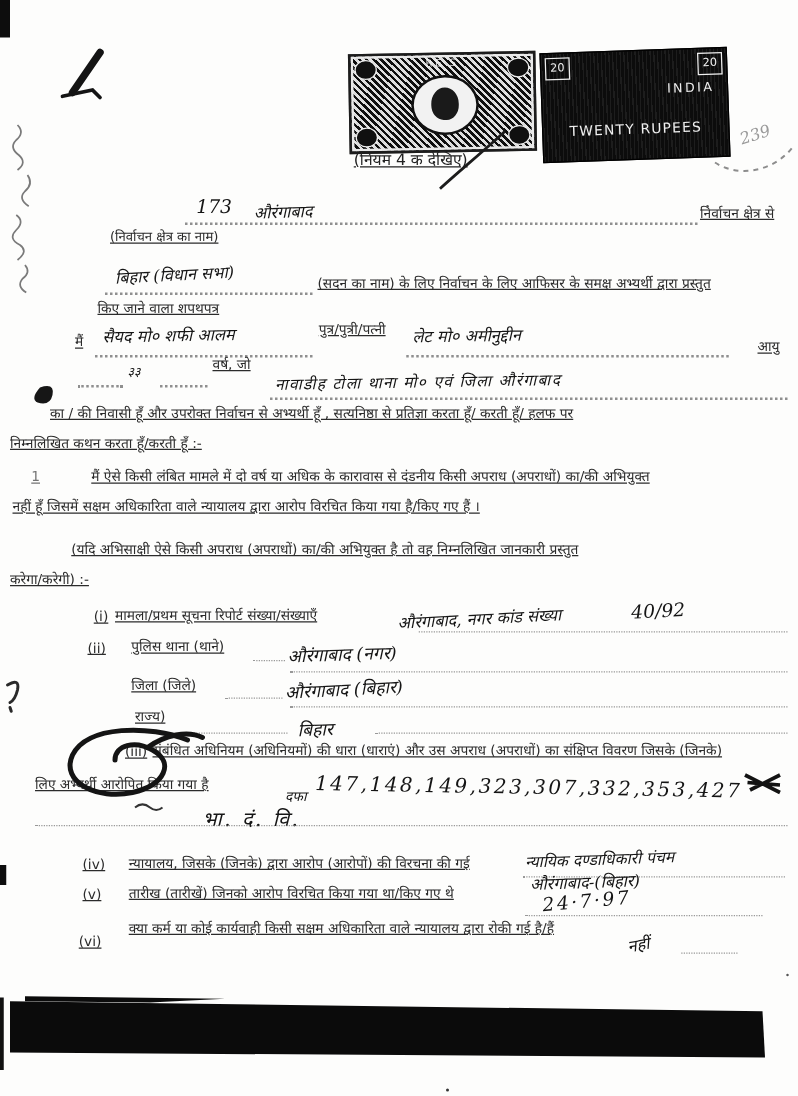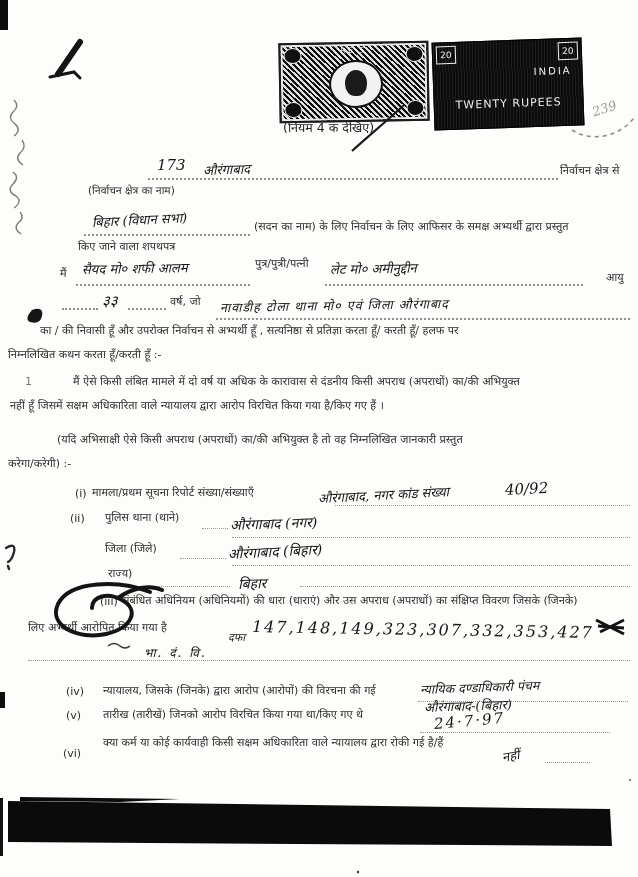--- a/index.html
+++ b/index.html
@@ -4,21 +4,21 @@
 <style>
   html,body{margin:0;padding:0;}
   body{
     width:638px;height:877px;position:relative;overflow:hidden;
     background:#fdfdfc;
     font-family:"DejaVu Sans",sans-serif;
   }
   .abs{position:absolute;}
   .printed{
     position:absolute;white-space:nowrap;color:#2b2b2b;
-    font-family:"DejaVu Sans",sans-serif;font-size:11px;line-height:1.15;
+    font-family:"DejaVu Sans",sans-serif;font-size:11px;line-height:1.15;text-decoration:underline;
   }
   .hw{
     position:absolute;white-space:nowrap;color:#151515;
     font-family:"DejaVu Serif",serif;font-style:italic;font-size:13px;
     transform-origin:left center;
   }
   .dots{position:absolute;height:0;border-bottom:2px dotted #6b6b6b;opacity:.75;}
   .dots.fine{border-bottom:1px dotted #777;}
   .stamp-left{
     position:absolute;left:279px;top:42px;width:146px;height:76px;
@@ -113,23 +113,23 @@
 
 <div class="printed" style="left:60px;top:268px;">मैं</div>
 <div class="dots" style="left:76px;top:284px;width:174px;"></div>
 <div class="hw" style="left:82px;top:260px;transform:rotate(-1deg);">सैयद मो० शफी आलम</div>
 <div class="printed" style="left:255px;top:258px;">पुत्र/पुत्री/पत्नी</div>
 <div class="dots" style="left:325px;top:284px;width:258px;"></div>
 <div class="hw" style="left:330px;top:260px;transform:rotate(-1deg);">लेट मो० अमीनुद्दीन</div>
 <div class="printed" style="left:606px;top:272px;">आयु</div>
 
 <div class="dots" style="left:62px;top:308px;width:36px;"></div>
-<div class="hw" style="left:102px;top:290px;font-size:15px;">३३</div>
+<div class="hw" style="left:102px;top:290px;font-size:10px;">३३</div>
 <div class="dots" style="left:128px;top:308px;width:38px;"></div>
-<div class="printed" style="left:170px;top:296px;">वर्ष, जो</div>
+<div class="printed" style="left:170px;top:286px;">वर्ष, जो</div>
 <div class="dots" style="left:216px;top:318px;width:414px;"></div>
 <div class="hw" style="left:220px;top:299px;font-size:12.5px;letter-spacing:1px;transform:rotate(-1deg);">नावाडीह टोला थाना मो० एवं जिला औरंगाबाद</div>
 <div class="printed" style="left:40px;top:325px;">का / की निवासी हूँ और उपरोक्त निर्वाचन से अभ्यर्थी हूँ , सत्यनिष्ठा से प्रतिज्ञा करता हूँ/ करती हूँ/ हलफ पर</div>
 <div class="printed" style="left:8px;top:349px;">निम्नलिखित कथन करता हूँ/करती हूँ :-</div>
 
 <div class="printed marker" style="left:25px;top:376px;opacity:.7;">1</div>
 <div class="printed" style="left:73px;top:376px;">मैं ऐसे किसी लंबित मामले में दो वर्ष या अधिक के कारावास से दंडनीय किसी अपराध (अपराधों) का/की अभियुक्त</div>
 <div class="printed" style="left:10px;top:400px;">नहीं हूँ जिसमें सक्षम अधिकारिता वाले न्यायालय द्वारा आरोप विरचित किया गया है/किए गए हैं ।</div>
 <div class="printed" style="left:57px;top:434px;">(यदि अभिसाक्षी ऐसे किसी अपराध (अपराधों) का/की अभियुक्त है तो वह निम्नलिखित जानकारी प्रस्तुत</div>
 <div class="printed" style="left:8px;top:458px;text-align:right;">करेगा/करेगी) :-</div>
@@ -154,21 +154,21 @@
 <div class="printed" style="left:108px;top:568px;">राज्य)</div>
 <div class="dots fine" style="left:148px;top:586px;width:82px;"></div>
 <div class="dots fine" style="left:300px;top:586px;width:330px;"></div>
 <div class="hw" style="left:238px;top:574px;font-size:14px;transform:rotate(-2deg);">बिहार</div>
 
 <div class="printed" style="left:100px;top:596px;">(iii)</div>
 <div class="printed" style="left:122px;top:595px;">संबंधित अधिनियम (अधिनियमों) की धारा (धाराएं) और उस अपराध (अपराधों) का संक्षिप्त विवरण जिसके (जिनके)</div>
 <div class="printed" style="left:28px;top:622px;">लिए अभ्यर्थी आरोपित किया गया है</div>
 <div class="hw" style="left:228px;top:629px;font-size:11px;">दफा</div>
 <div class="hw" style="left:252px;top:617px;font-size:16px;letter-spacing:2px;transform:rotate(1deg);">147,148,149,323,307,332,353,427</div>
-<div class="hw" style="left:144px;top:644px;font-size:12px;letter-spacing:2px;">भा. दं. वि.</div>
+<div class="hw" style="left:162px;top:644px;font-size:16px;letter-spacing:2px;">भा. दं. वि.</div>
 <div class="dots fine" style="left:28px;top:660px;width:602px;"></div>
 
 <div class="printed" style="left:66px;top:686px;">(iv)</div>
 <div class="printed" style="left:103px;top:685px;">न्यायालय, जिसके (जिनके) द्वारा आरोप (आरोपों) की विरचना की गई</div>
 <div class="dots fine" style="left:418px;top:701px;width:210px;"></div>
 <div class="hw" style="left:420px;top:681px;font-size:12.5px;transform:rotate(-2deg);">न्यायिक दण्डाधिकारी पंचम</div>
 <div class="hw" style="left:424px;top:698px;font-size:13px;transform:rotate(-2deg);">औरंगाबाद-(बिहार)</div>
 
 <div class="printed" style="left:66px;top:710px;">(v)</div>
 <div class="printed" style="left:103px;top:709px;">तारीख (तारीखें) जिनको आरोप विरचित किया गया था/किए गए थे</div>

